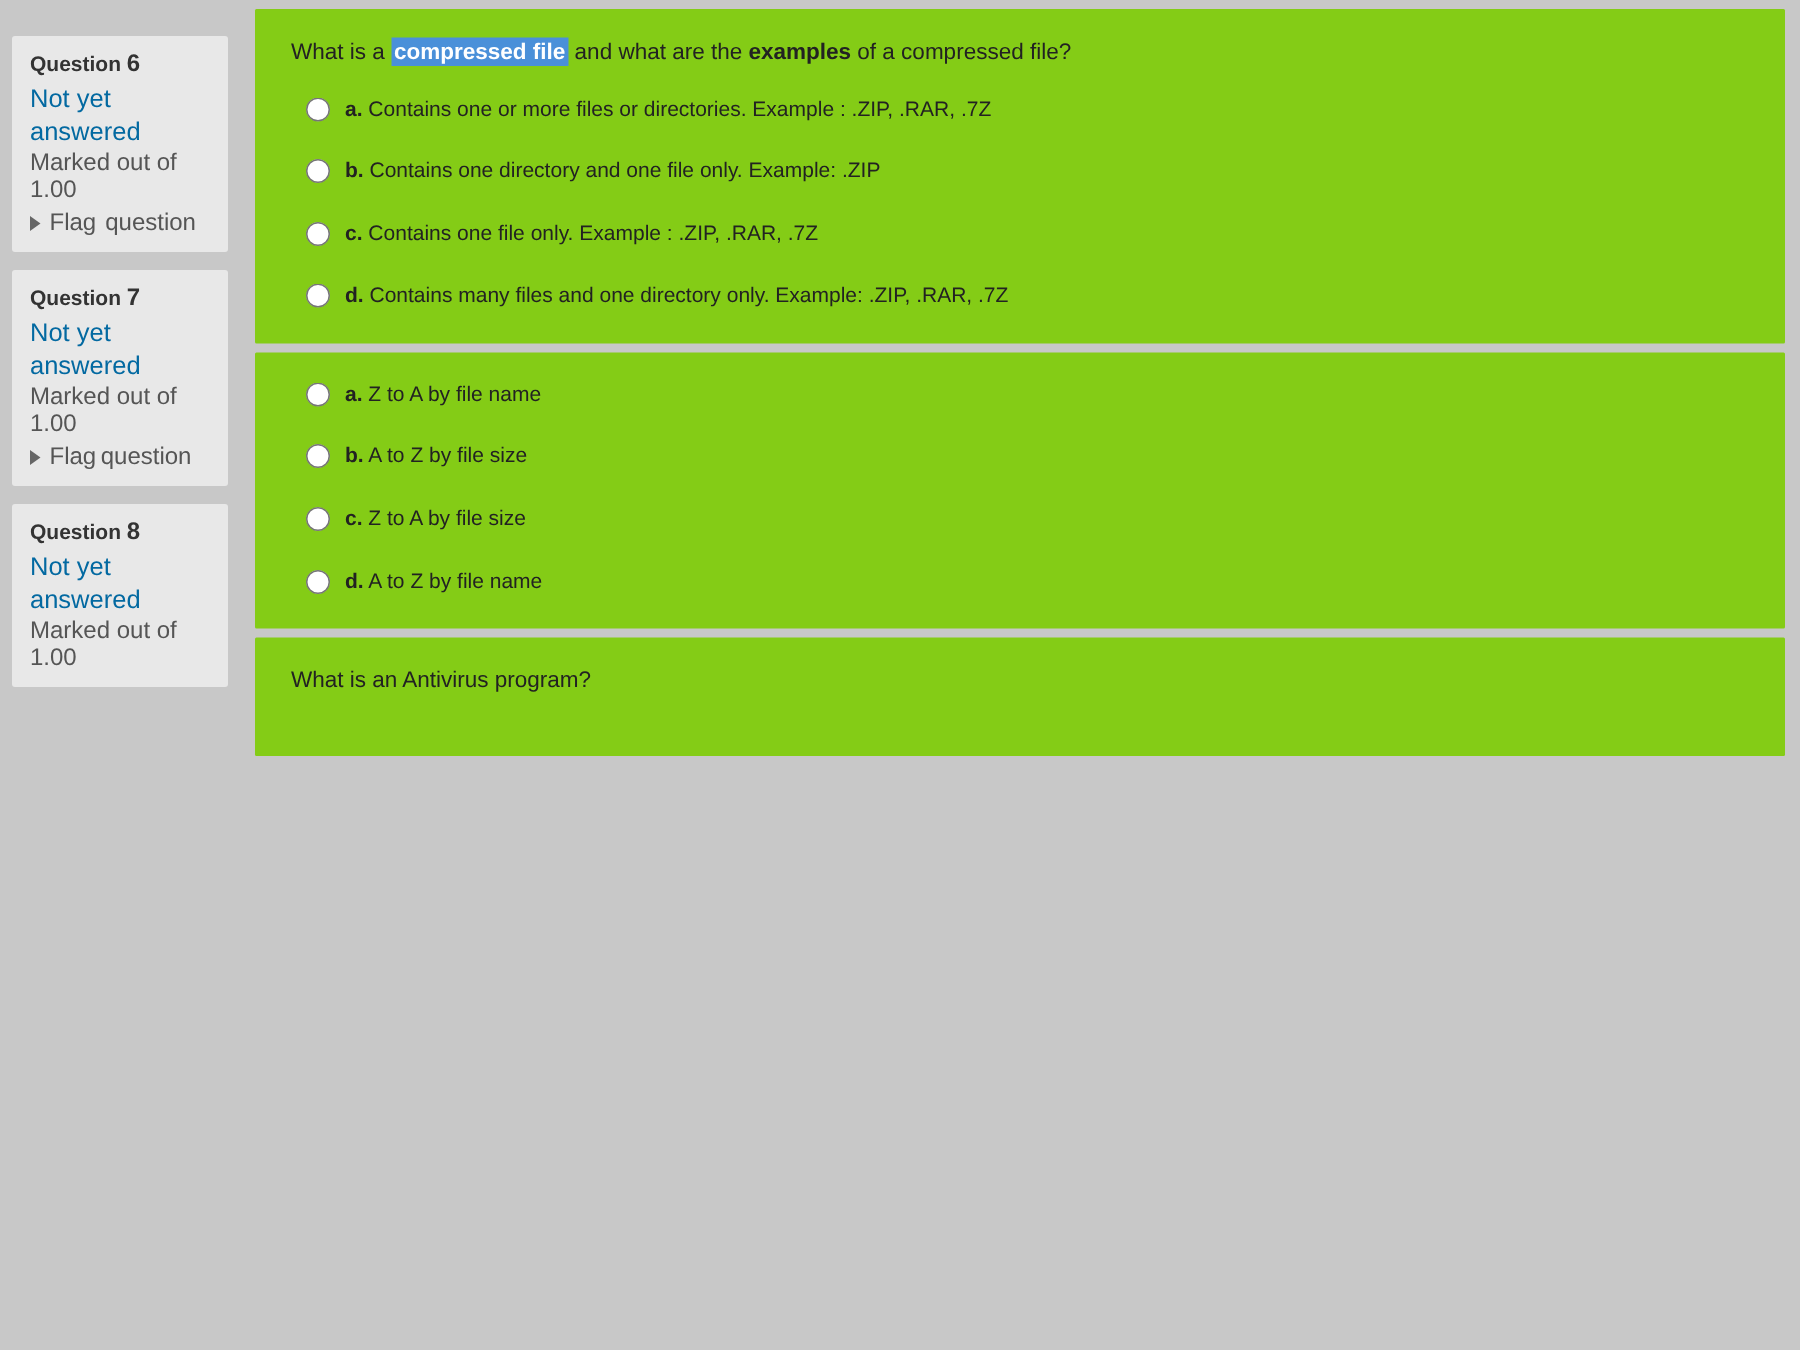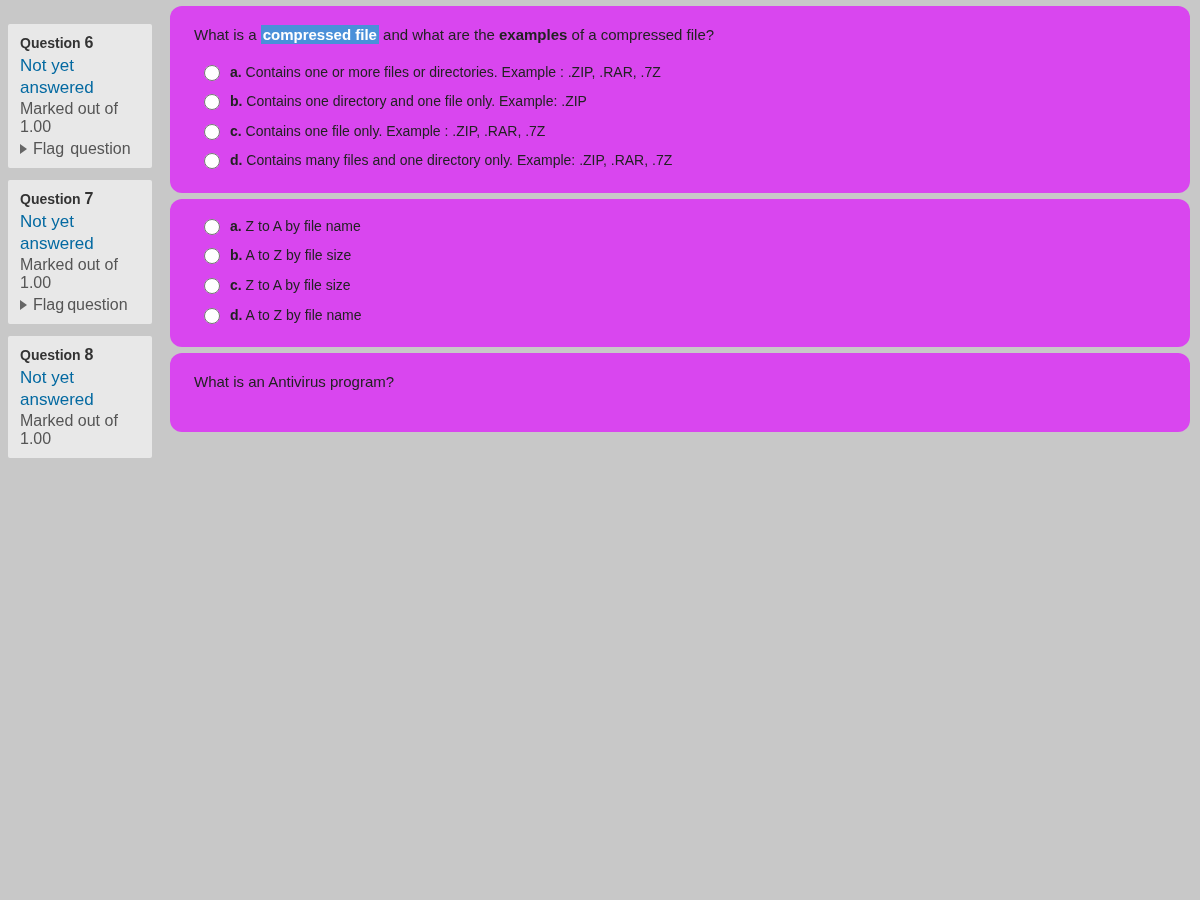--- a/index.html
+++ b/index.html
@@ -66,23 +66,23 @@
     .right-panel {
       flex: 1;
       background-color: #c8c8c8;
       padding: 6px 10px;
       display: flex;
       flex-direction: column;
       gap: 6px;
     }
 
     .question-card {
-      background-color: #d946ef;
+      background-color: #84cc16;
       padding: 18px 24px 22px 24px;
-      border-radius: 12px;
+      border-radius: 1px;
     }
 
     .question-text {
       font-size: 15px;
       color: #222;
       margin-bottom: 16px;
       line-height: 1.5;
     }
 
     .highlight {
@@ -92,21 +92,21 @@
       font-weight: bold;
     }
 
     .bold-text {
       font-weight: bold;
     }
 
     .options-list {
       display: flex;
       flex-direction: column;
-      gap: 10px;
+      gap: 22px;
       padding-left: 10px;
       justify-content: flex-end;
     }
 
     .option-item {
       display: flex;
       align-items: flex-start;
       gap: 10px;
       font-size: 14px;
       color: #222;

